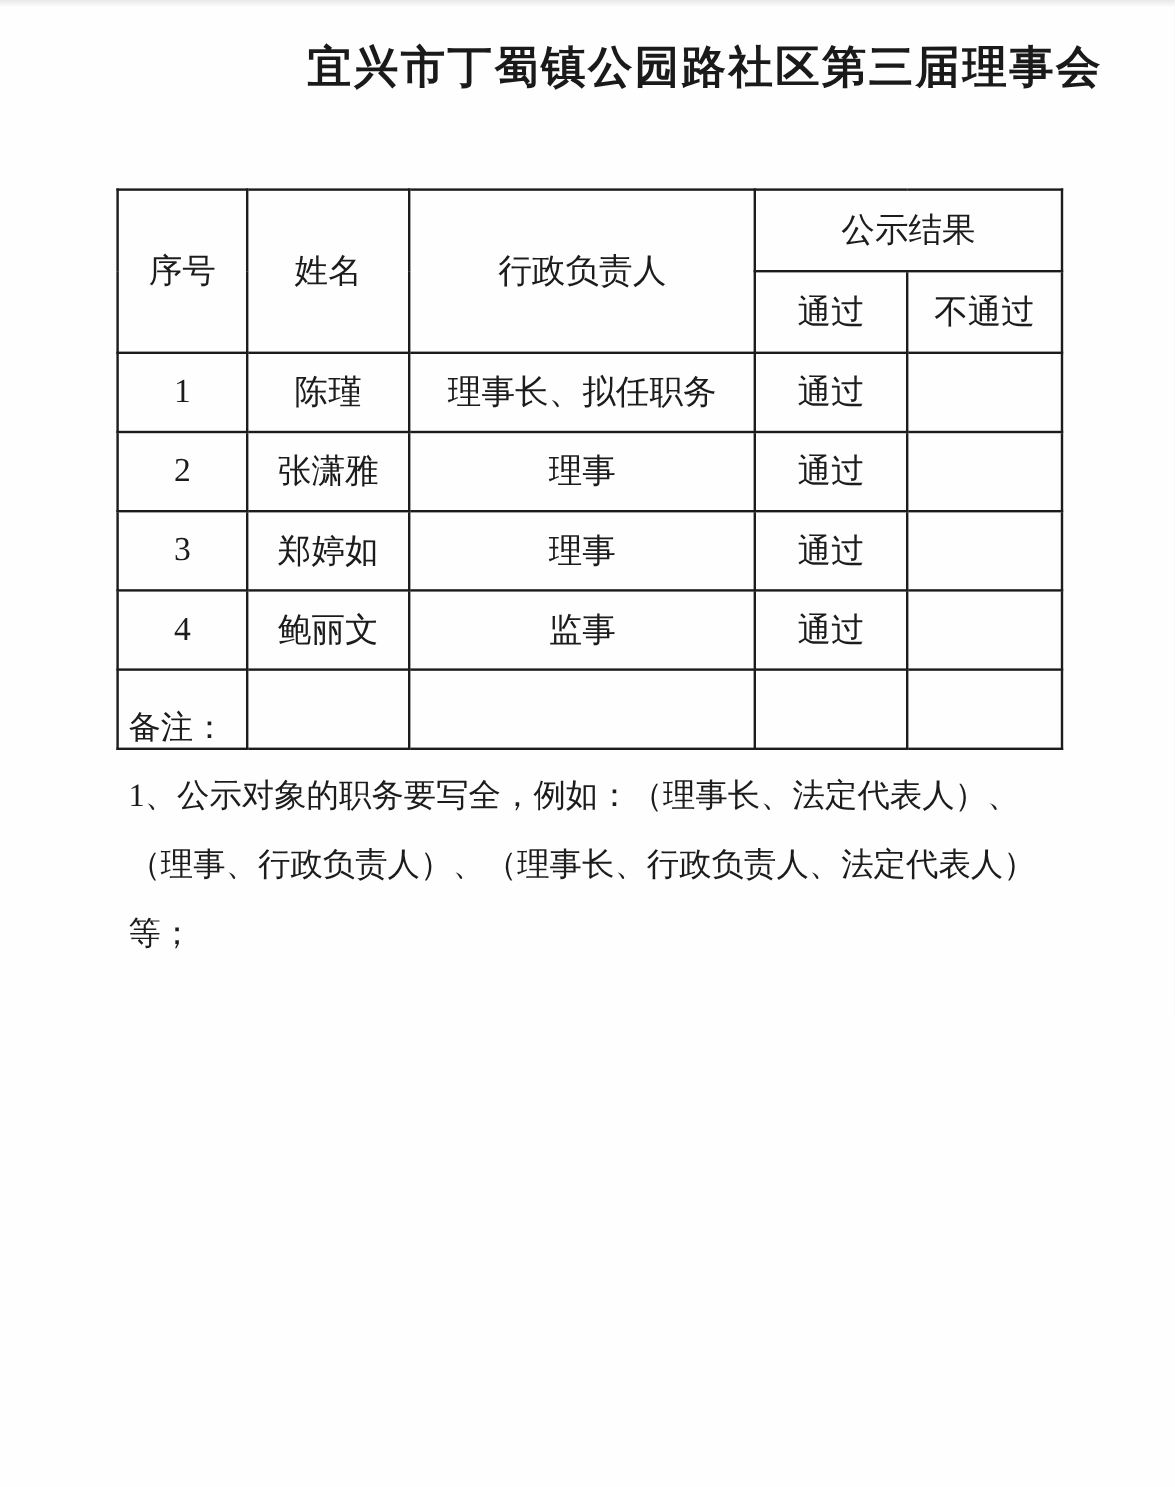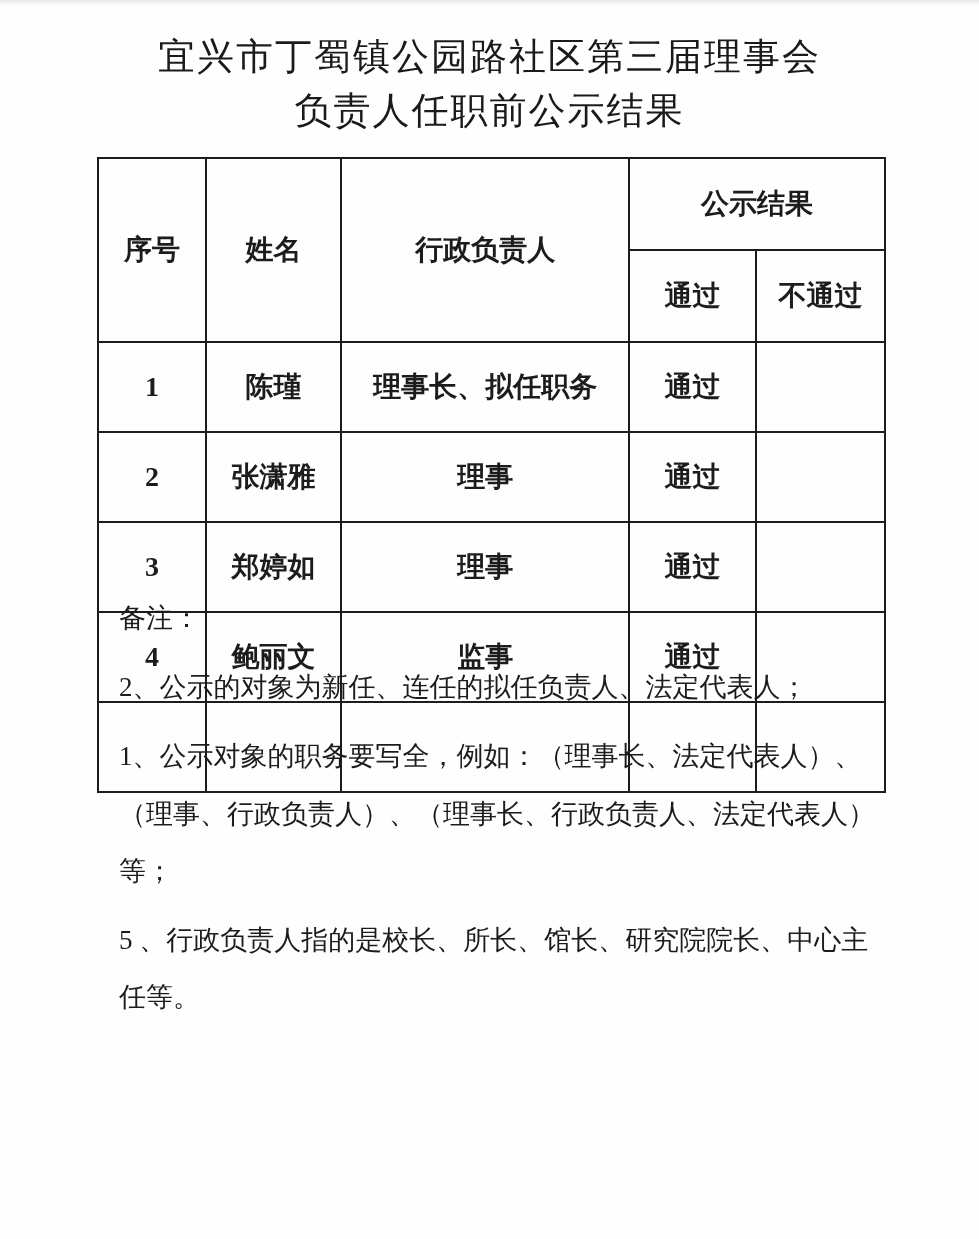--- a/index.html
+++ b/index.html
@@ -22,73 +22,72 @@
   .page::before {
     content: "";
     position: absolute;
     top: 0; left: 0; right: 0;
     height: 6px;
     background: linear-gradient(to bottom, #e8e8e8, rgba(255,255,255,0));
     pointer-events: none;
   }
   .title {
     margin: 30px 60px 0 60px;
-    text-align: center;
+    text-align: right;
     font-size: 37px;
-    font-weight: normal;
+    font-weight: bold;
     line-height: 1.45;
     letter-spacing: 2px;
   }
   .doc-table {
     position: absolute;
     left: 97px;
     top: 157px;
     width: 789px;
     border-collapse: collapse;
     table-layout: fixed;
     font-size: 28px;
     color: #1c1c1c;
   }
   .doc-table th, .doc-table td {
     border: 2px solid #1c1c1c;
     text-align: center;
     vertical-align: middle;
-    font-weight: bold;
-    padding: 16px;
+    font-weight: normal;
+    padding: 4px;
     overflow: hidden;
     white-space: nowrap;
   }
   .doc-table .col-no   { width: 13.7%; }
   .doc-table .col-name { width: 17.2%; }
   .doc-table .col-pos  { width: 36.6%; }
   .doc-table .col-pass { width: 16.1%; }
   .doc-table .col-fail { width: 16.4%; }
   .doc-table thead th { height: 58px; }
   .doc-table tbody td { height: 56px; }
   .notes {
     position: absolute;
     left: 107px;
     top: 578px;
     width: 790px;
     font-size: 27px;
     line-height: 2.12;
     color: #1c1c1c;
   }
   .notes p {
-    margin: 12px;
+    margin: 0;
   }
 </style>
 </head>
 <body>
 
 <div class="page">
 
   <div class="title">
     <div>宜兴市丁蜀镇公园路社区第三届理事会</div>
-    <div>负责人任职前公示结果</div>
   </div>
 
   <table class="doc-table">
     <colgroup>
       <col class="col-no">
         <col class="col-name">
         <col class="col-pos">
         <col class="col-pass">
         <col class="col-fail">
     </colgroup>
@@ -138,18 +137,16 @@
         <td></td>
         <td></td>
         <td></td>
         <td></td>
       </tr>
     </tbody>
   </table>
 
   <div class="notes">
     <p>备注：</p>
-    <p>2、公示的对象为新任、连任的拟任负责人、法定代表人；</p>
     <p>1、公示对象的职务要写全，例如：（理事长、法定代表人）、（理事、行政负责人）、（理事长、行政负责人、法定代表人）等；</p>
-    <p>5 、行政负责人指的是校长、所长、馆长、研究院院长、中心主任等。</p>
   </div>
 
 </div>
 
 </body></html>

